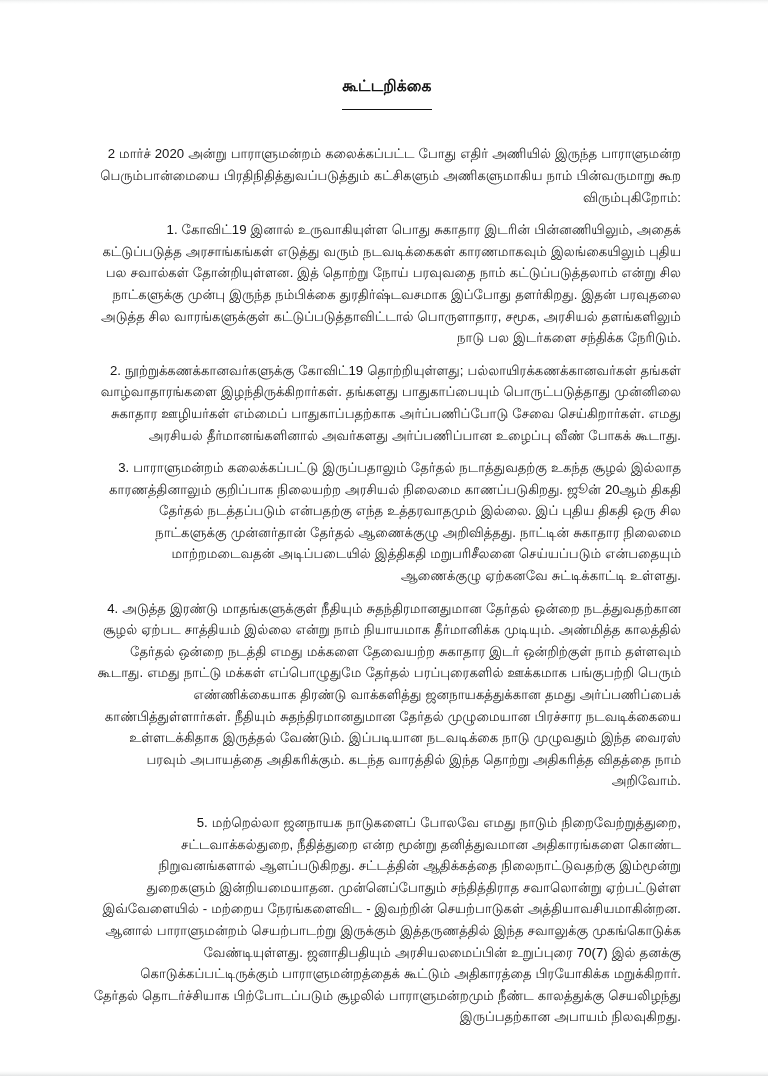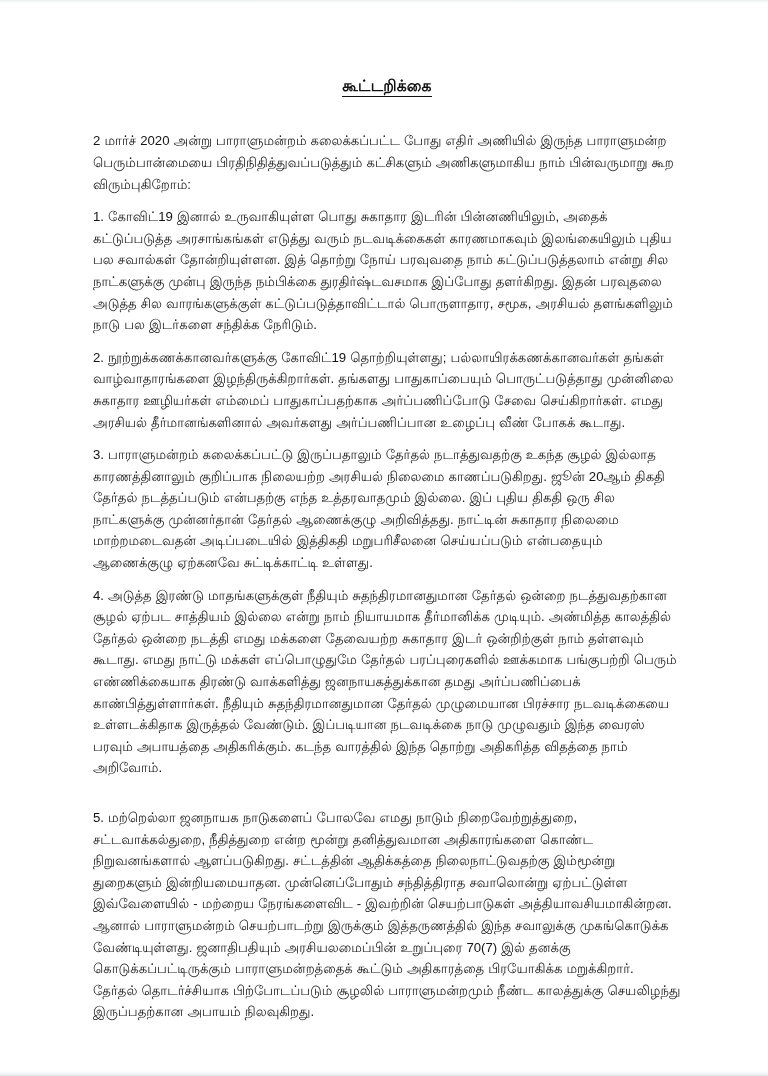--- a/index.html
+++ b/index.html
@@ -47,35 +47,35 @@
     padding-top: 76px;
     text-align: center;
     font-size: 15.5px;
     font-weight: bold;
     letter-spacing: 0.2px;
     line-height: 1.25;
   }
   .doc-title .title-text {
     display: inline-block;
     border-bottom: 1.3px solid #111111;
-    padding-bottom: 1px;
+    padding-bottom: 14px;
   }
 
   .para {
     margin: 0;
     padding: 0;
     font-size: 13.2px;
     line-height: 21.6px;
-    text-align: left;
+    text-align: right;
     word-spacing: 0.4px;
     color: #141414;
   }
   .para-intro { margin-top: 33px; }
   .para-item  { margin-top: 11px; }
-  #p5 { margin-top: 28px; }
+  #p5 { margin-top: 20px; }
 </style>
 </head>
 <body>
 
 <div class="page">
 
   <div class="page-edge-top"></div>
 
   <div class="content">
 

